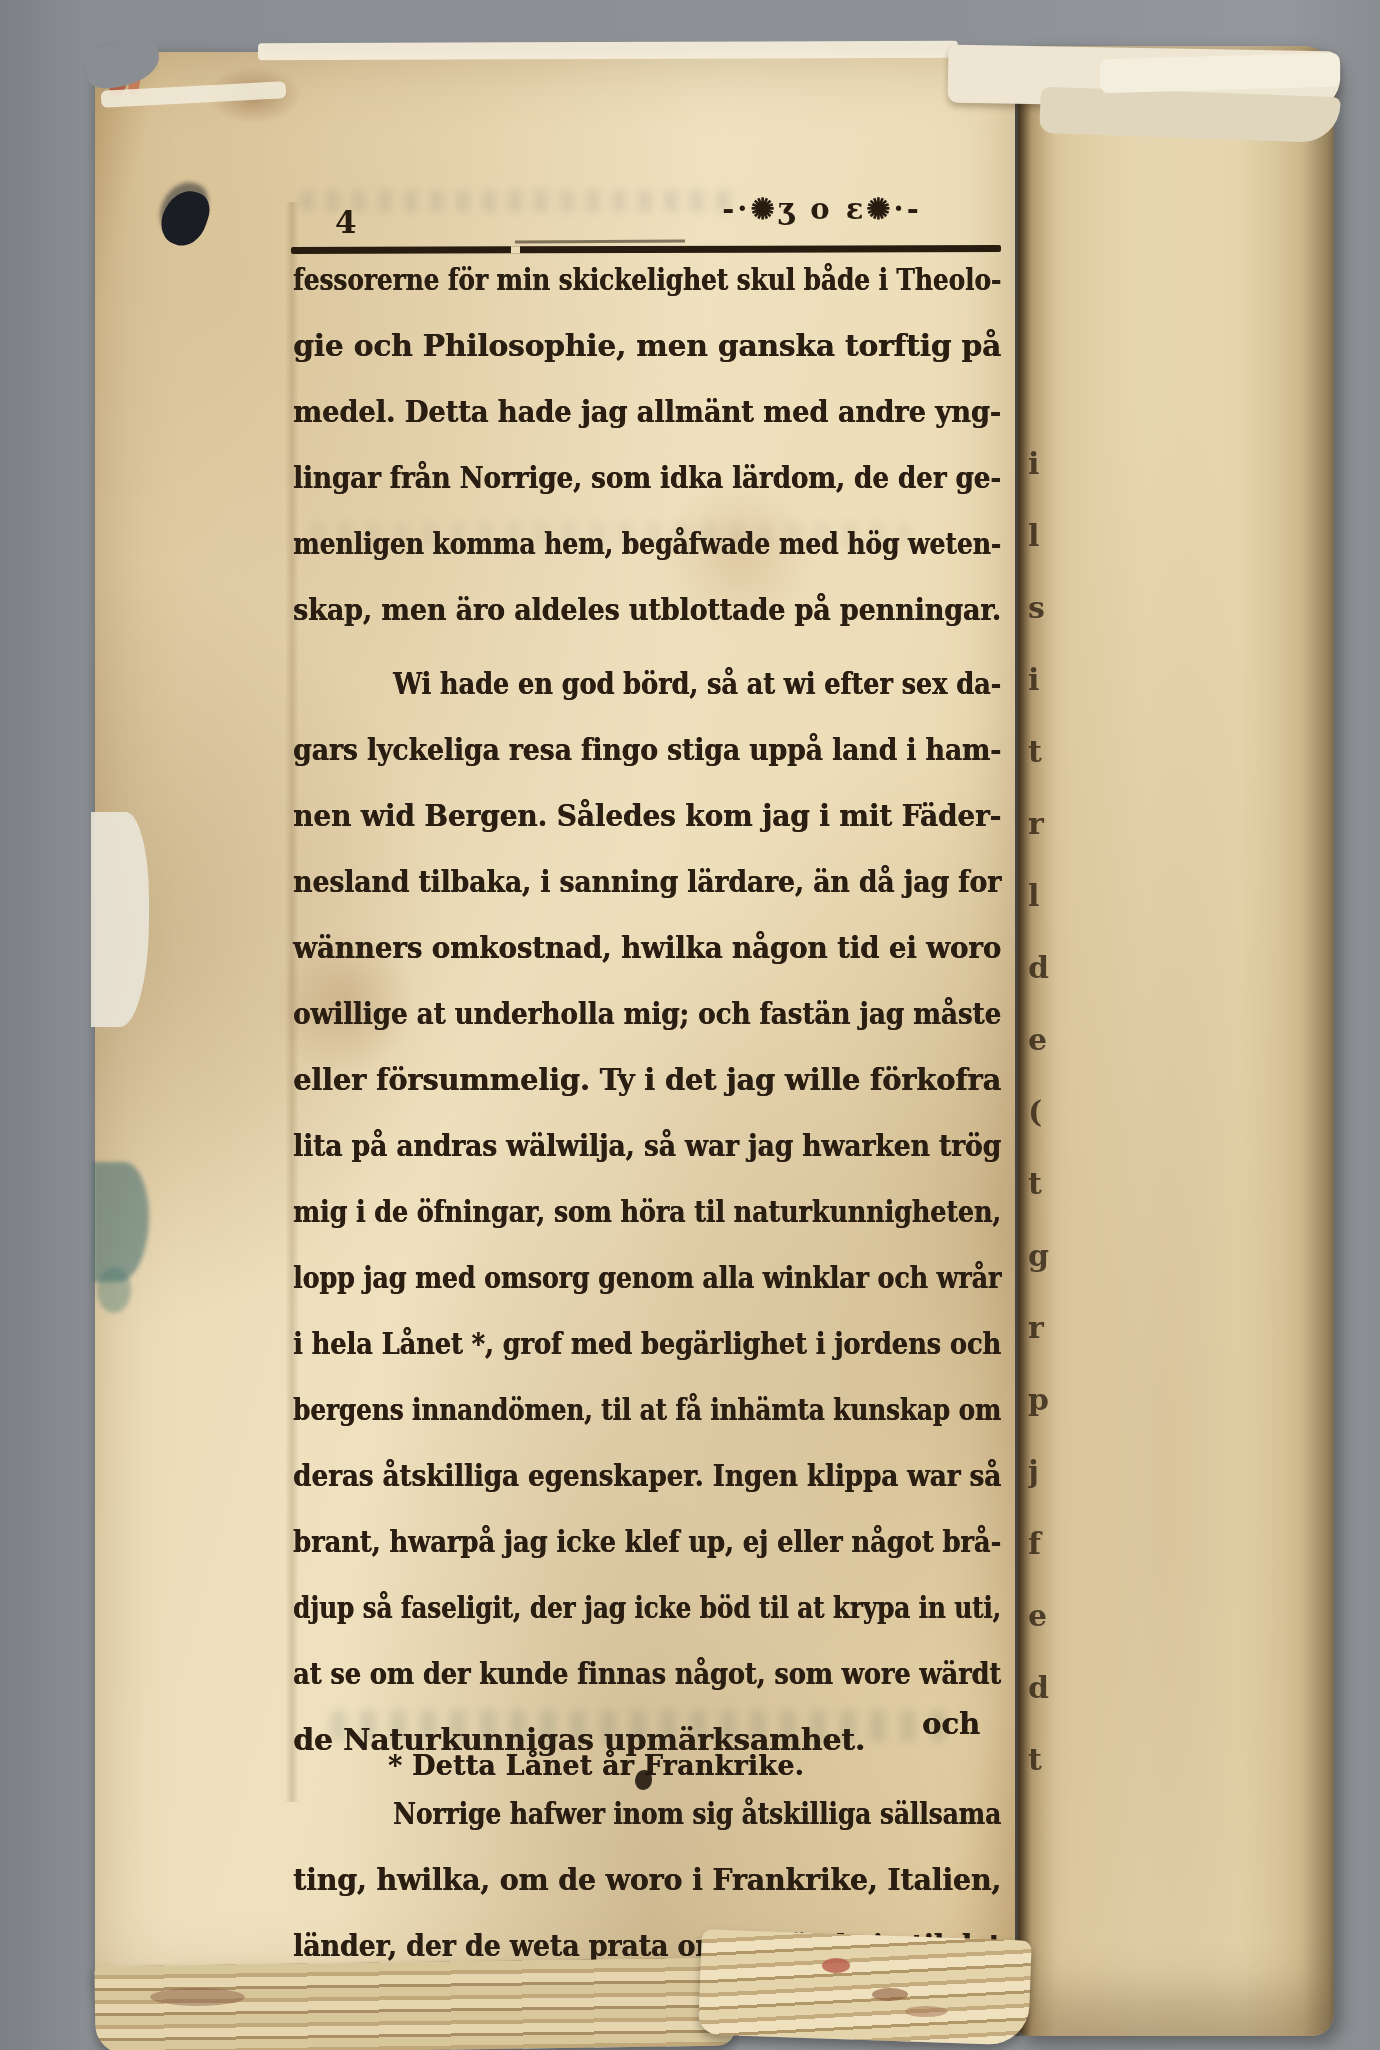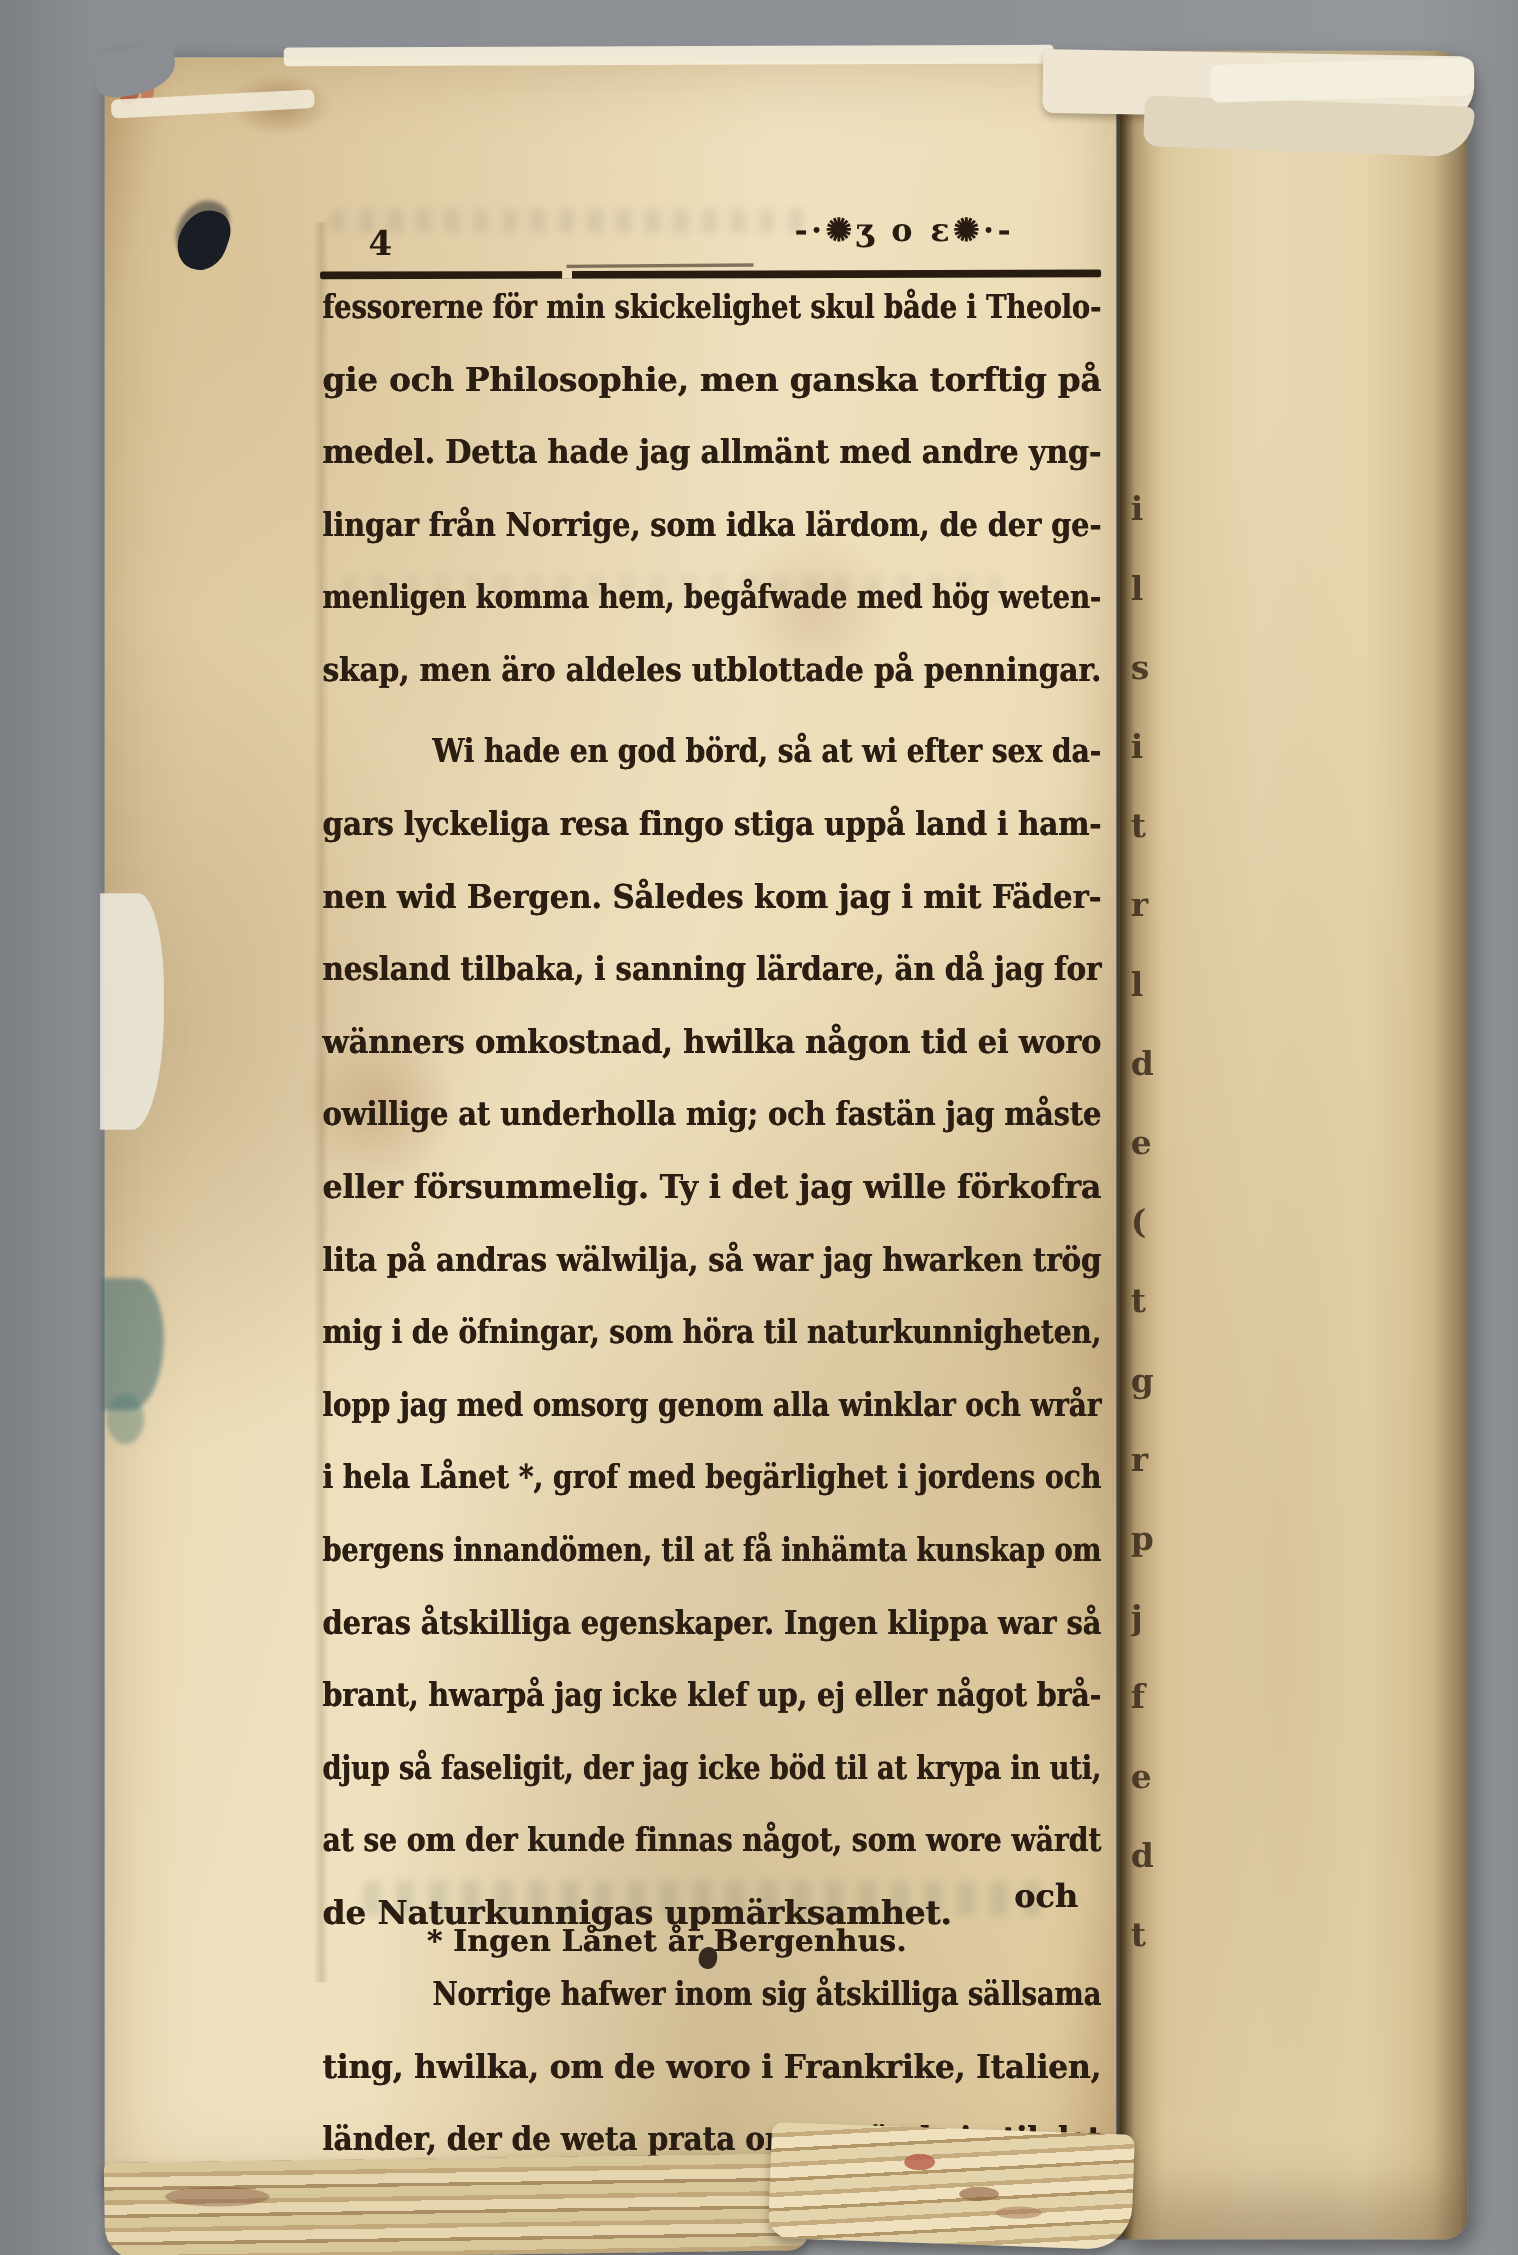--- a/index.html
+++ b/index.html
@@ -181,21 +181,21 @@
         </div>
         <div class="para">
           <div class="line indent"><span class="fit" style="transform: scaleX(0.8365);">Norrige hafwer inom sig åtskilliga sällsama</span></div>
           <div class="line"><span class="fit" style="transform: scaleX(0.9491);">ting, hwilka, om de woro i Frankrike, Italien,</span></div>
           <div class="line"><span class="fit" style="transform: scaleX(0.8991);">länder, der de weta prata om alt, ända in til det</span></div>
           <div class="line"><span class="fit" style="transform: scaleX(0.7989);">aldraringaste, skulle det wißerligen blifwa undersökt</span></div>
         </div>
       </div>
 
     <div class="catchword ink">och</div>
-    <div class="footnote ink">* Ingen Lånet år Bergenhus.</div>
+    <div class="footnote ink">* Detta Lånet år Frankrike.</div>
     <div class="footnote-blot"></div>
   </div>
 
   <div class="top-sliver"></div>
   <div class="gray-notch-tl"></div>
   <div class="torn-tr1"></div>
   <div class="torn-tr2"></div>
   <div class="torn-tr3"></div>
 
   <div class="bottom-stack-left"></div>

